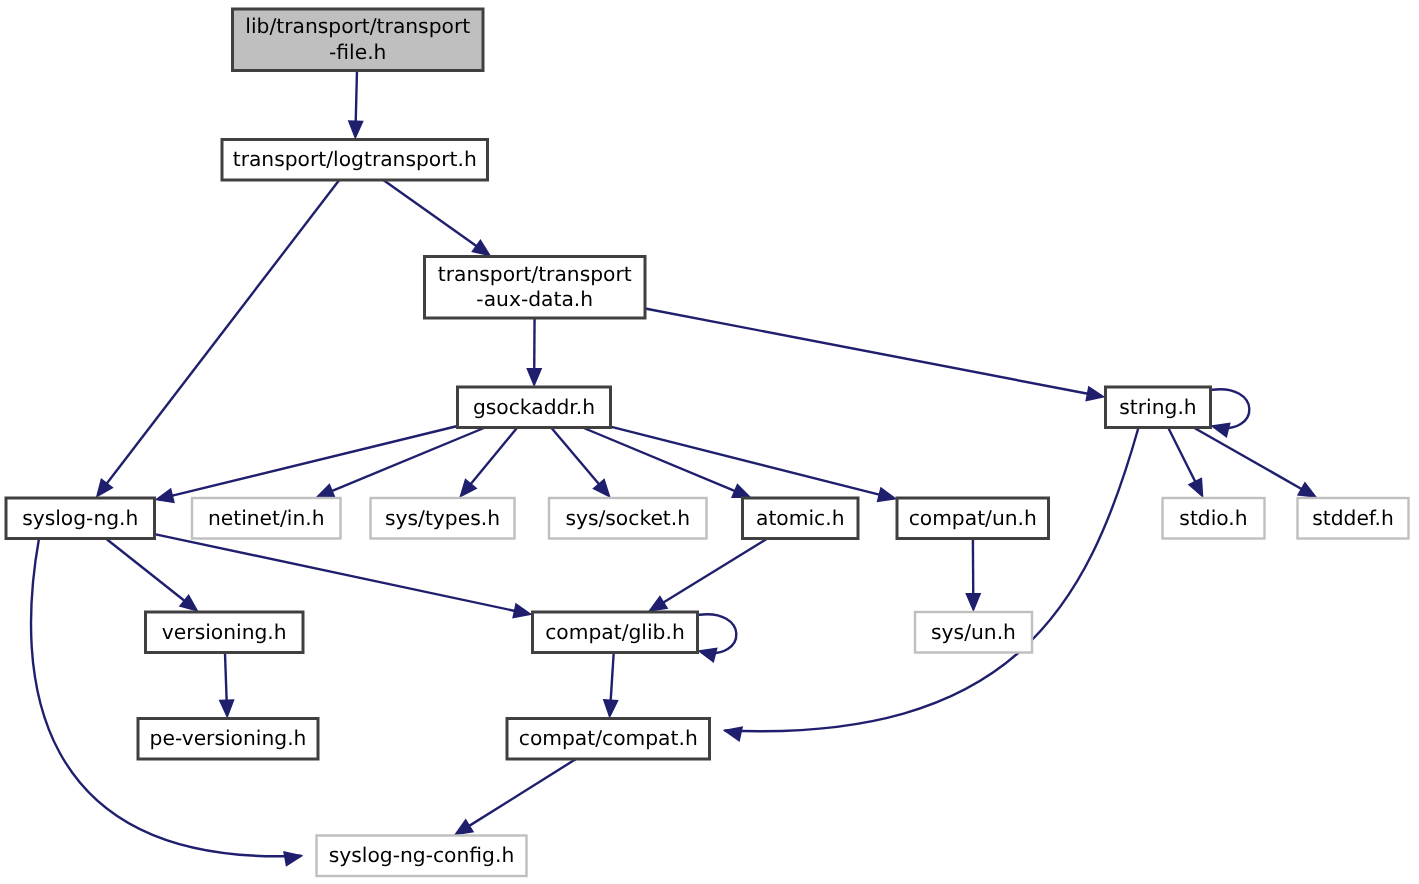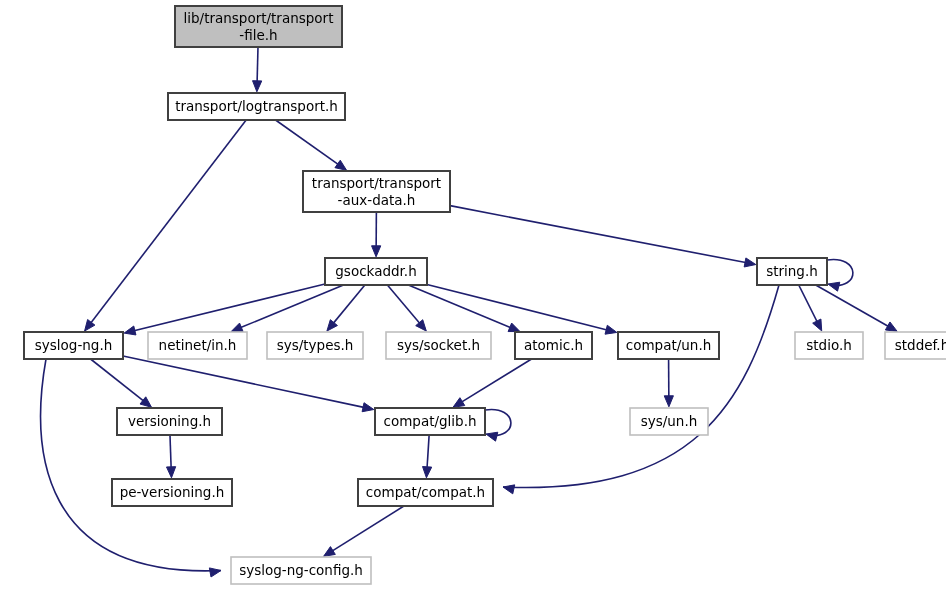--- a/index.html
+++ b/index.html
@@ -10,21 +10,20 @@
   body {
     width: 946px;
     height: 589px;
     font-family: "DejaVu Sans", sans-serif;
     overflow: hidden;
   }
   #graph-root {
     position: relative;
     width: 887px;
     height: 589px;
-    margin-left: 20px;
   }
   svg#graph-svg {
     position: absolute;
     top: 0;
     left: 0;
     width: 946px;
     height: 589px;
     display: block;
   }
   .node-box {

